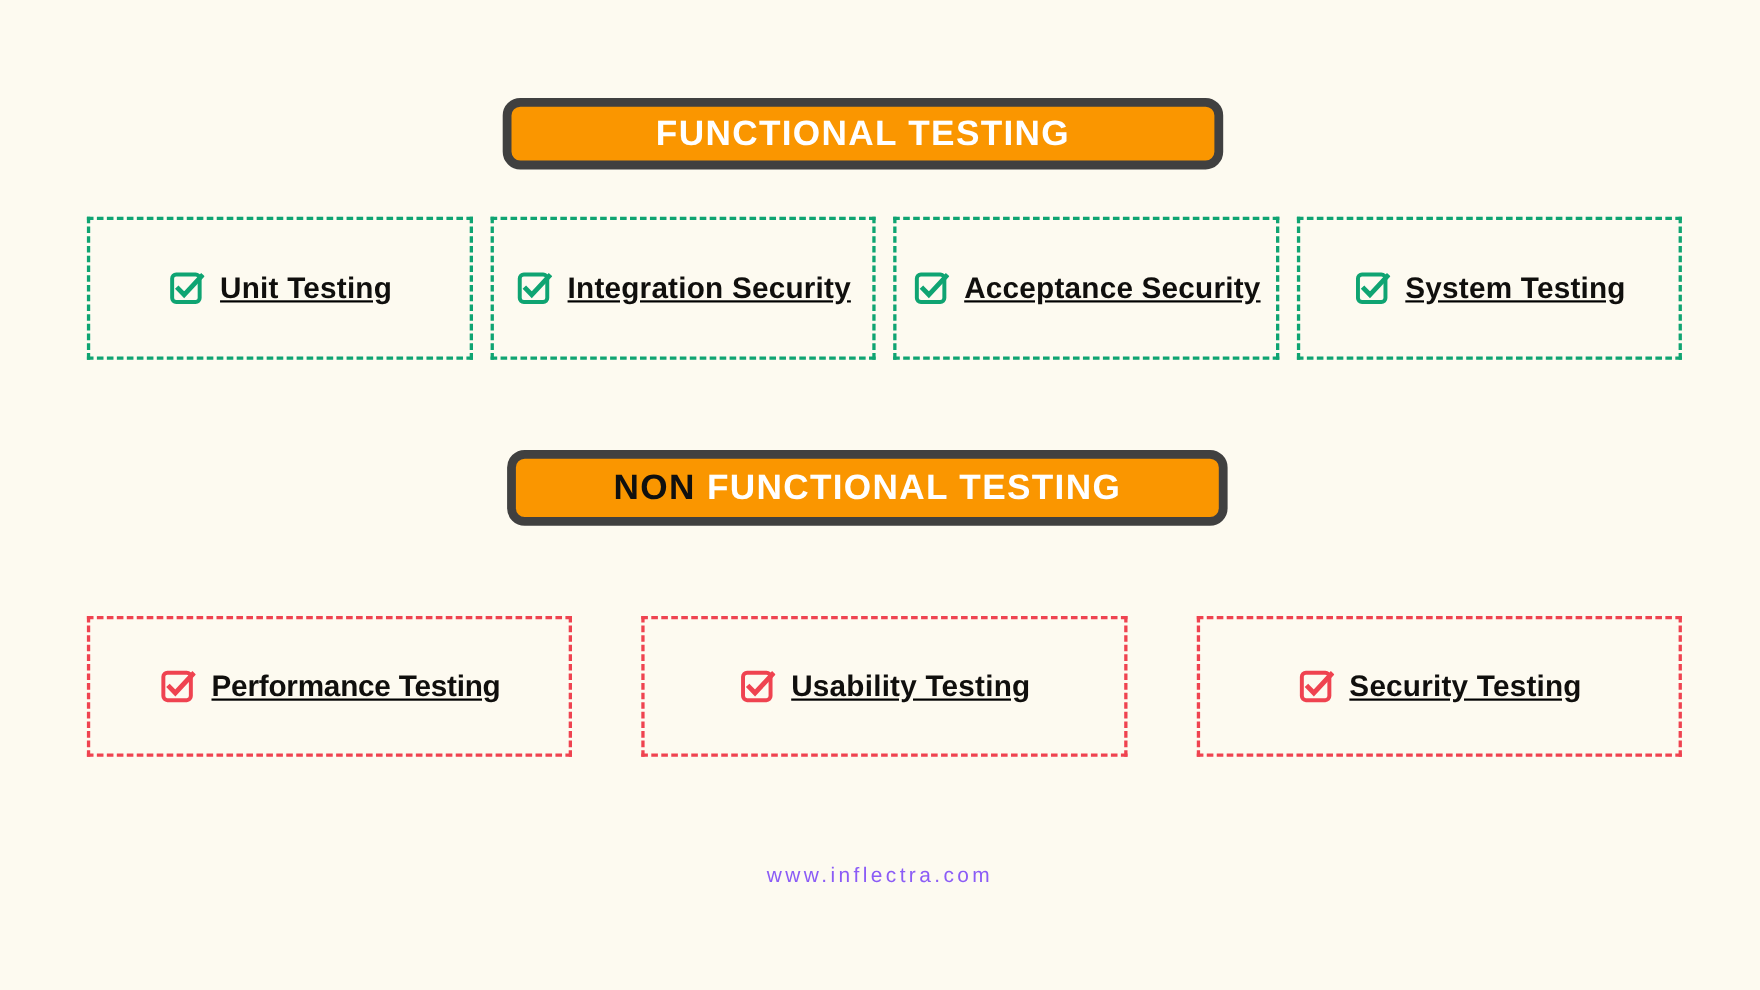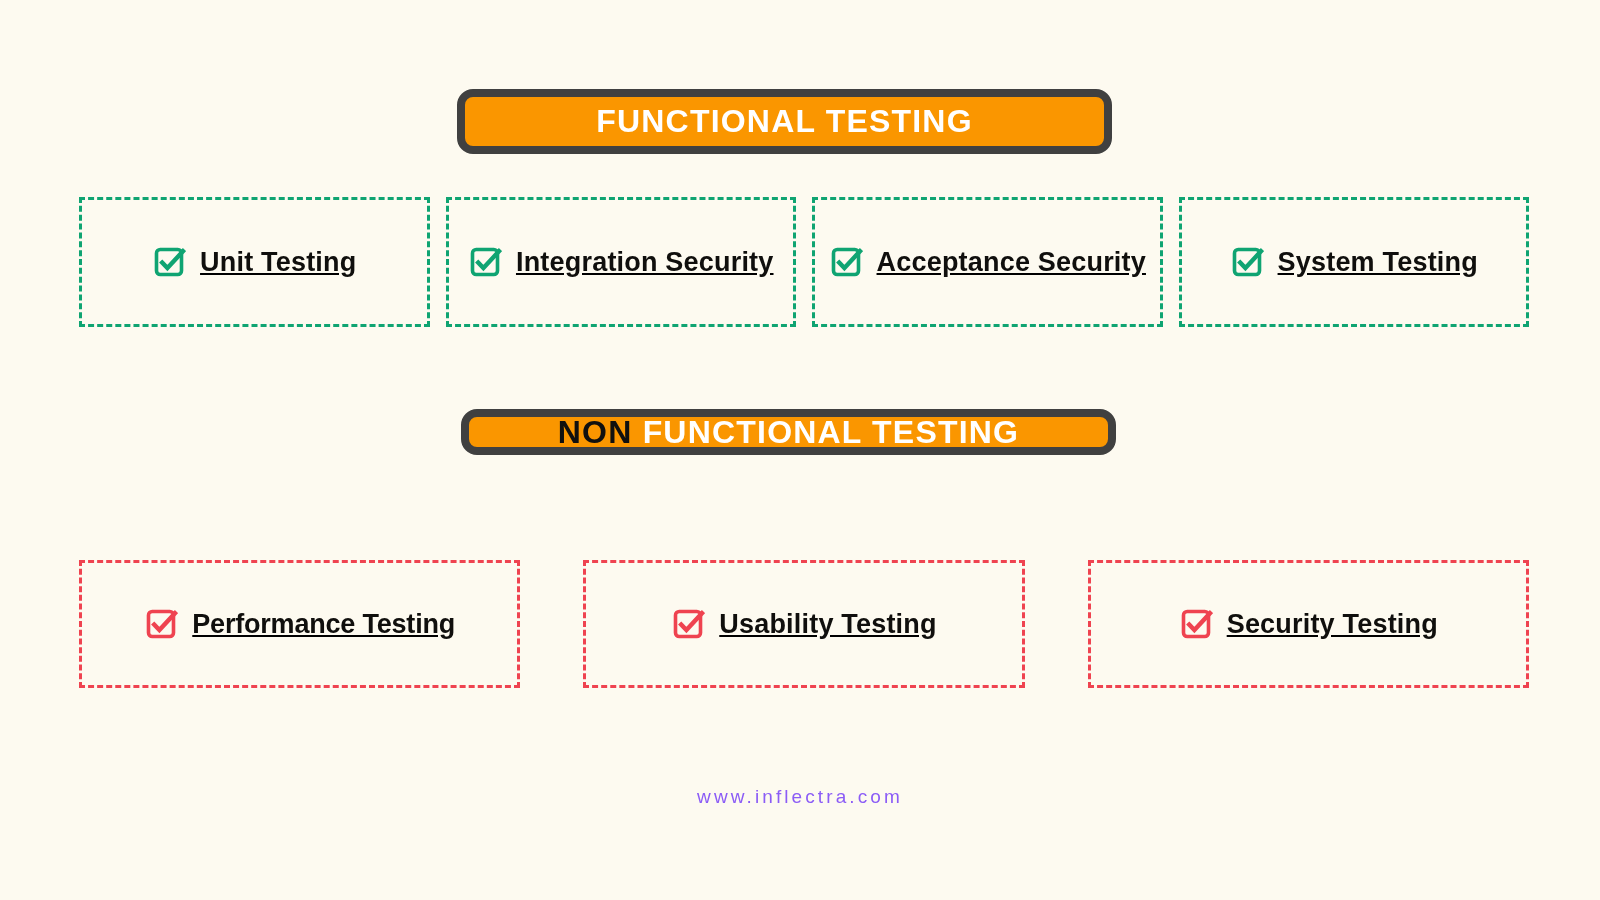--- a/index.html
+++ b/index.html
@@ -47,21 +47,21 @@
   #banner-functional {
     left: 457px;
     top: 89px;
     width: 655px;
     height: 65px;
   }
   #banner-nonfunctional {
     left: 461px;
     top: 409px;
     width: 655px;
-    height: 46px;
+    height: 69px;
   }
 
   
   .row {
     position: absolute;
     display: flex;
     left: 79px;
     width: 1450px;
     text-decoration: underline;
   }

